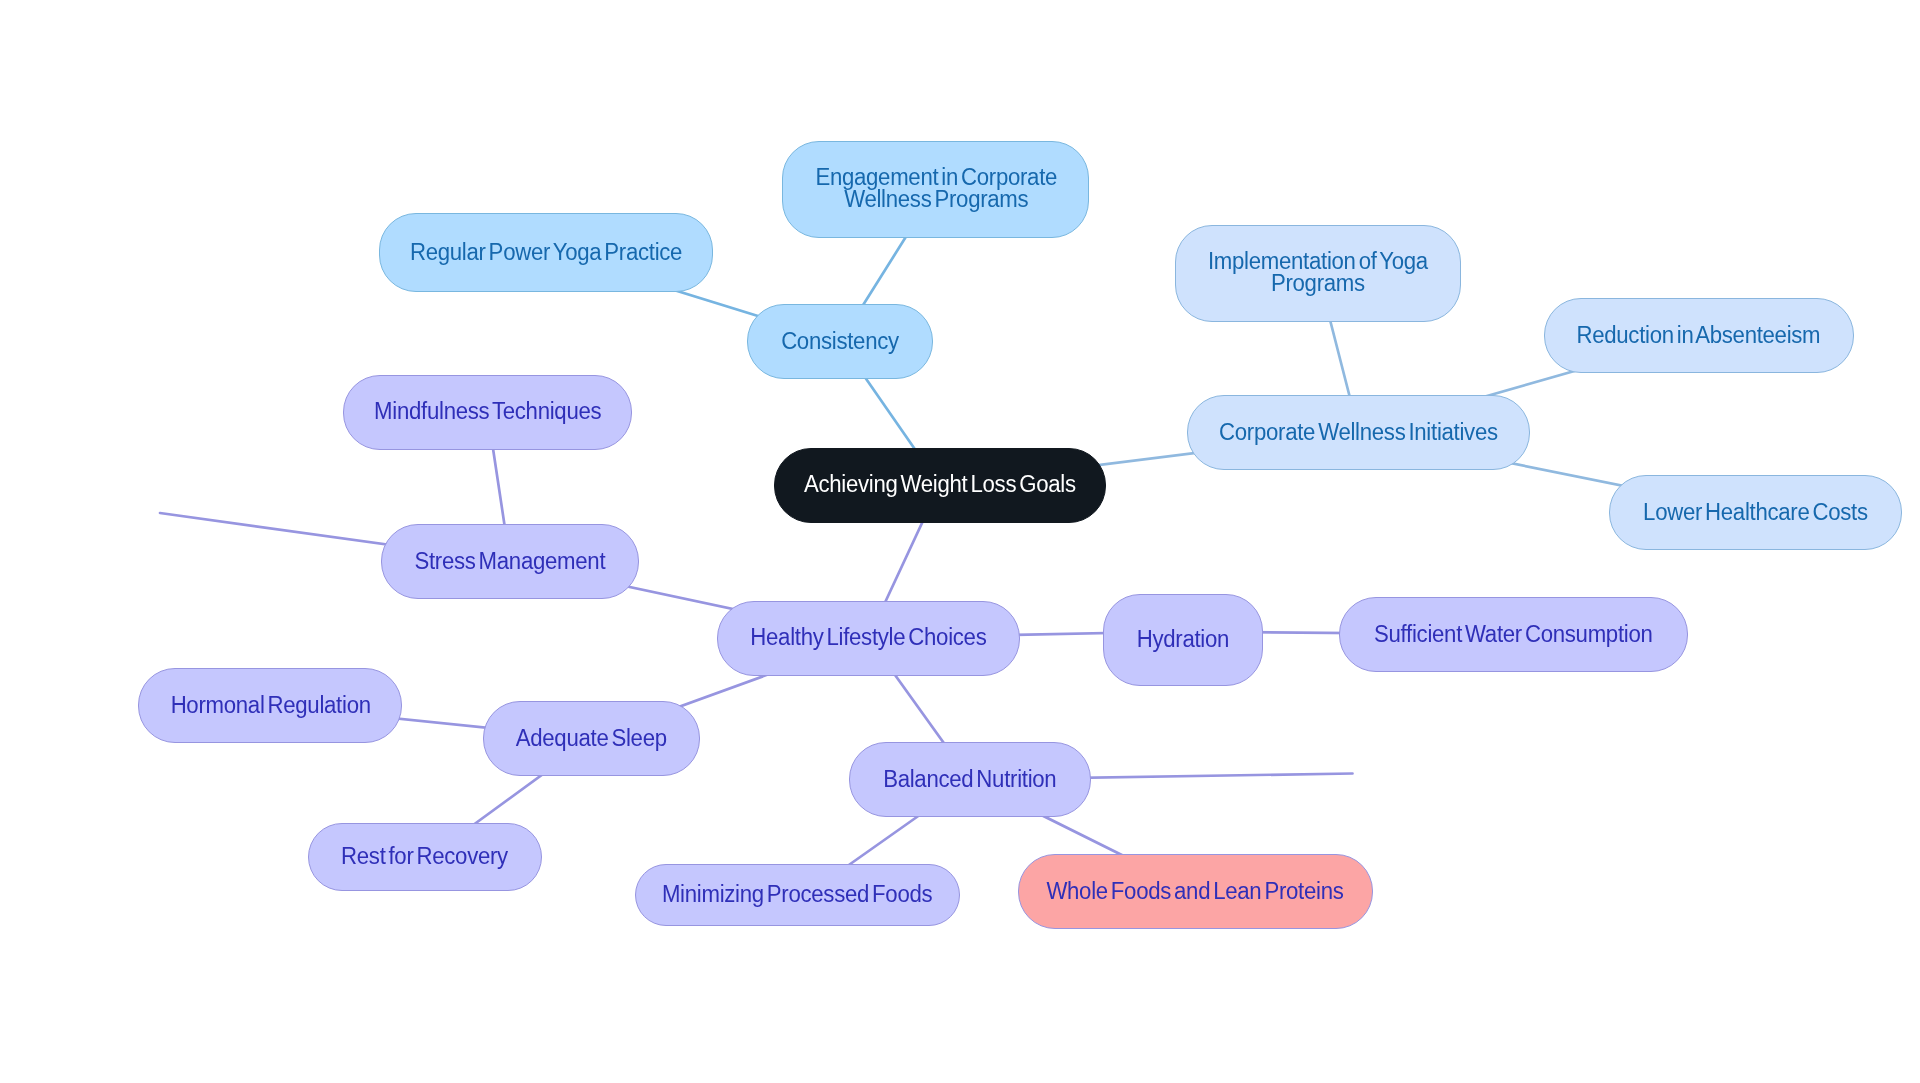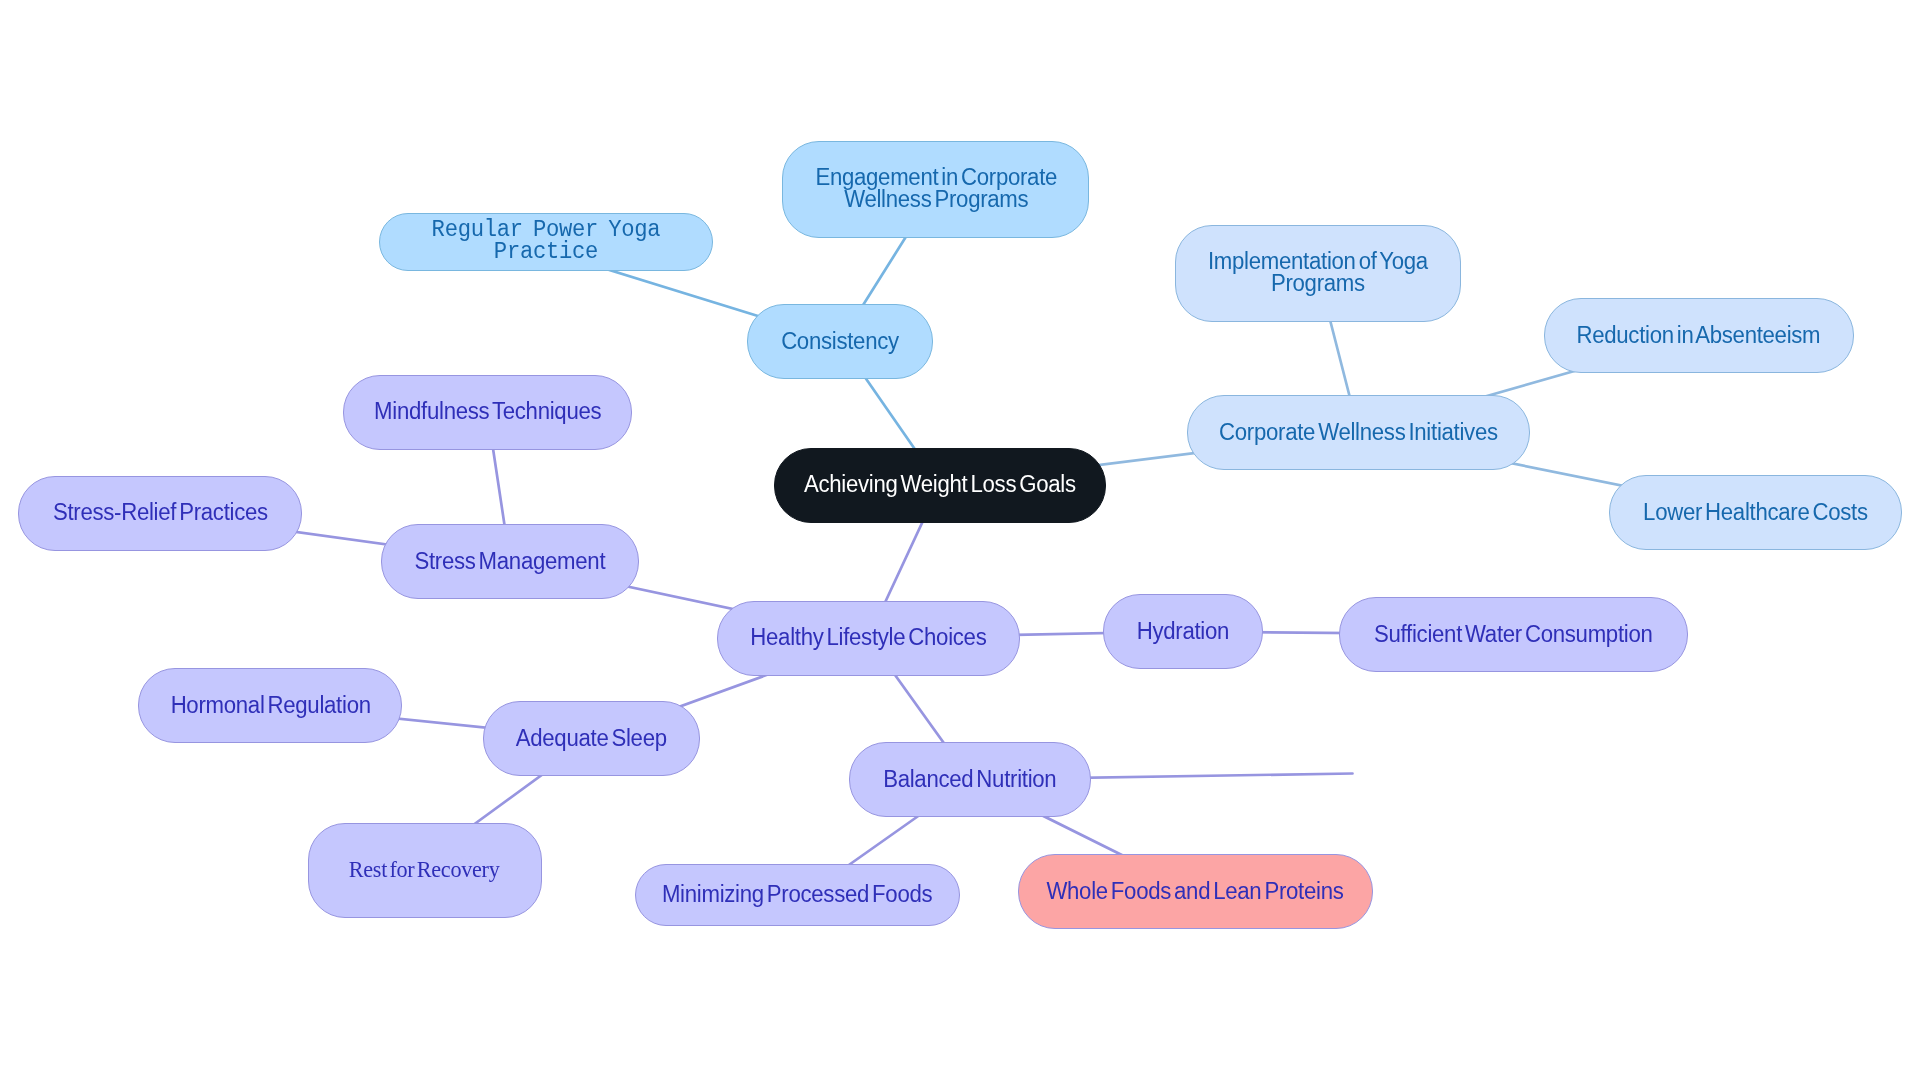--- a/index.html
+++ b/index.html
@@ -55,21 +55,21 @@
   <div class="mm-node root" style="left: 773.7px; top: 447.5px; width: 332px; height: 75px; background: rgb(17, 24, 31); border-color: rgb(17, 24, 31);">
     <span class="mm-label" style="color: rgb(255, 255, 255);">Achieving Weight Loss Goals</span>
   </div>
   <div class="mm-node blue-mid" style="left: 747.2px; top: 304px; width: 186px; height: 75px; background: rgb(176, 220, 255); border-color: rgb(121, 183, 223);">
     <span class="mm-label" style="color: rgb(22, 104, 173);">Consistency</span>
   </div>
   <div class="mm-node blue-mid" style="left: 782.4px; top: 140.5px; width: 307px; height: 97px; background: rgb(176, 220, 255); border-color: rgb(121, 183, 223);">
     <span class="mm-label" style="color: rgb(22, 104, 173);">Engagement in Corporate
 Wellness Programs</span>
   </div>
-  <div class="mm-node blue-mid" style="left: 379.4px; top: 213px; width: 334px; height: 58px; background: rgb(176, 220, 255); border-color: rgb(121, 183, 223); font-family: Liberation Mono, monospace;">
+  <div class="mm-node blue-mid" style="left: 379.4px; top: 213px; width: 334px; height: 79px; background: rgb(176, 220, 255); border-color: rgb(121, 183, 223);">
     <span class="mm-label" style="color: rgb(22, 104, 173);">Regular Power Yoga Practice</span>
   </div>
   <div class="mm-node blue-light" style="left: 1187.4px; top: 395px; width: 343px; height: 75px; background: rgb(207, 226, 253); border-color: rgb(138, 182, 222);">
     <span class="mm-label" style="color: rgb(22, 104, 173);">Corporate Wellness Initiatives</span>
   </div>
   <div class="mm-node blue-light" style="left: 1175px; top: 224.5px; width: 286px; height: 97px; background: rgb(207, 226, 253); border-color: rgb(138, 182, 222);">
     <span class="mm-label" style="color: rgb(22, 104, 173);">Implementation of Yoga
 Programs</span>
   </div>
   <div class="mm-node blue-light" style="left: 1543.7px; top: 298px; width: 310px; height: 75px; background: rgb(207, 226, 253); border-color: rgb(138, 182, 222);">
@@ -80,36 +80,33 @@
   </div>
   <div class="mm-node purple" style="left: 717px; top: 600.5px; width: 303px; height: 75px; background: rgb(197, 199, 254); border-color: rgb(151, 149, 224);">
     <span class="mm-label" style="color: rgb(47, 47, 184);">Healthy Lifestyle Choices</span>
   </div>
   <div class="mm-node purple" style="left: 381px; top: 524px; width: 258px; height: 75px; background: rgb(197, 199, 254); border-color: rgb(151, 149, 224);">
     <span class="mm-label" style="color: rgb(47, 47, 184);">Stress Management</span>
   </div>
   <div class="mm-node purple" style="left: 343px; top: 374.5px; width: 289px; height: 75px; background: rgb(197, 199, 254); border-color: rgb(151, 149, 224);">
     <span class="mm-label" style="color: rgb(47, 47, 184);">Mindfulness Techniques</span>
   </div>
-  <div class="mm-node purple" style="left: 18px; top: 475.5px; width: 284px; height: 75px; background: rgb(197, 199, 254); border-color: rgb(151, 149, 224);">
-    <span class="mm-label" style="color: rgb(47, 47, 184);">Stress-Relief Practices</span>
-  </div>
-  <div class="mm-node purple" style="left: 1102.5px; top: 594px; width: 160px; height: 75px; background: rgb(197, 199, 254); border-color: rgb(151, 149, 224);">
+  <div class="mm-node purple" style="left: 1102.5px; top: 594px; width: 160px; height: 92px; background: rgb(197, 199, 254); border-color: rgb(151, 149, 224);">
     <span class="mm-label" style="color: rgb(47, 47, 184);">Hydration</span>
   </div>
   <div class="mm-node purple" style="left: 1339px; top: 597px; width: 349px; height: 75px; background: rgb(197, 199, 254); border-color: rgb(151, 149, 224);">
     <span class="mm-label" style="color: rgb(47, 47, 184);">Sufficient Water Consumption</span>
   </div>
   <div class="mm-node purple" style="left: 483.2px; top: 701px; width: 217px; height: 75px; background: rgb(197, 199, 254); border-color: rgb(151, 149, 224);">
     <span class="mm-label" style="color: rgb(47, 47, 184);">Adequate Sleep</span>
   </div>
   <div class="mm-node purple" style="left: 138.3px; top: 668px; width: 264px; height: 75px; background: rgb(197, 199, 254); border-color: rgb(151, 149, 224);">
     <span class="mm-label" style="color: rgb(47, 47, 184);">Hormonal Regulation</span>
   </div>
-  <div class="mm-node purple" style="left: 307.5px; top: 823px; width: 234px; height: 95px; background: rgb(197, 199, 254); border-color: rgb(151, 149, 224); font-family: Liberation Serif, serif;">
+  <div class="mm-node purple" style="left: 307.5px; top: 823px; width: 234px; height: 68px; background: rgb(197, 199, 254); border-color: rgb(151, 149, 224);">
     <span class="mm-label" style="color: rgb(47, 47, 184);">Rest for Recovery</span>
   </div>
   <div class="mm-node purple" style="left: 849px; top: 742px; width: 242px; height: 75px; background: rgb(197, 199, 254); border-color: rgb(151, 149, 224);">
     <span class="mm-label" style="color: rgb(47, 47, 184);">Balanced Nutrition</span>
   </div>
   <div class="mm-node purple" style="left: 634.6px; top: 864px; width: 325px; height: 62px; background: rgb(197, 199, 254); border-color: rgb(151, 149, 224);">
     <span class="mm-label" style="color: rgb(47, 47, 184);">Minimizing Processed Foods</span>
   </div>
   <div class="mm-node purple" style="left: 1017.7px; top: 854px; width: 355px; height: 75px; background: #fca5a5; border-color: rgb(151, 149, 224);">
     <span class="mm-label" style="color: rgb(47, 47, 184);">Whole Foods and Lean Proteins</span>

